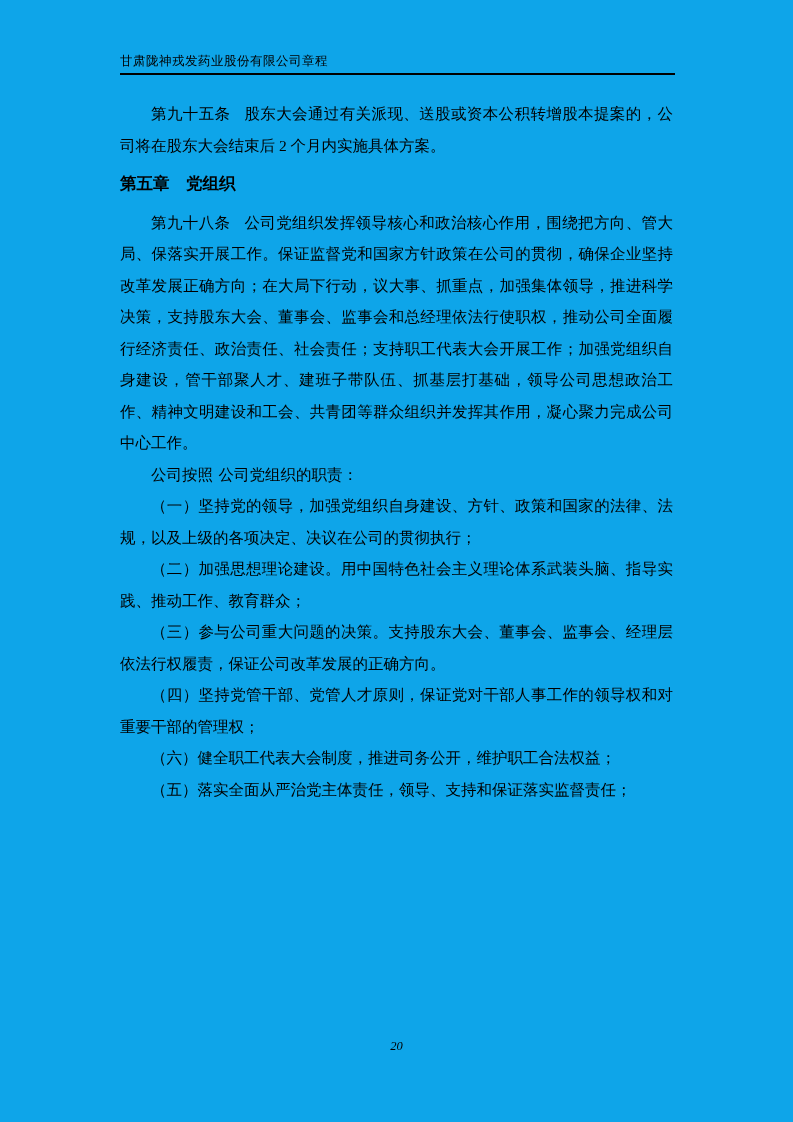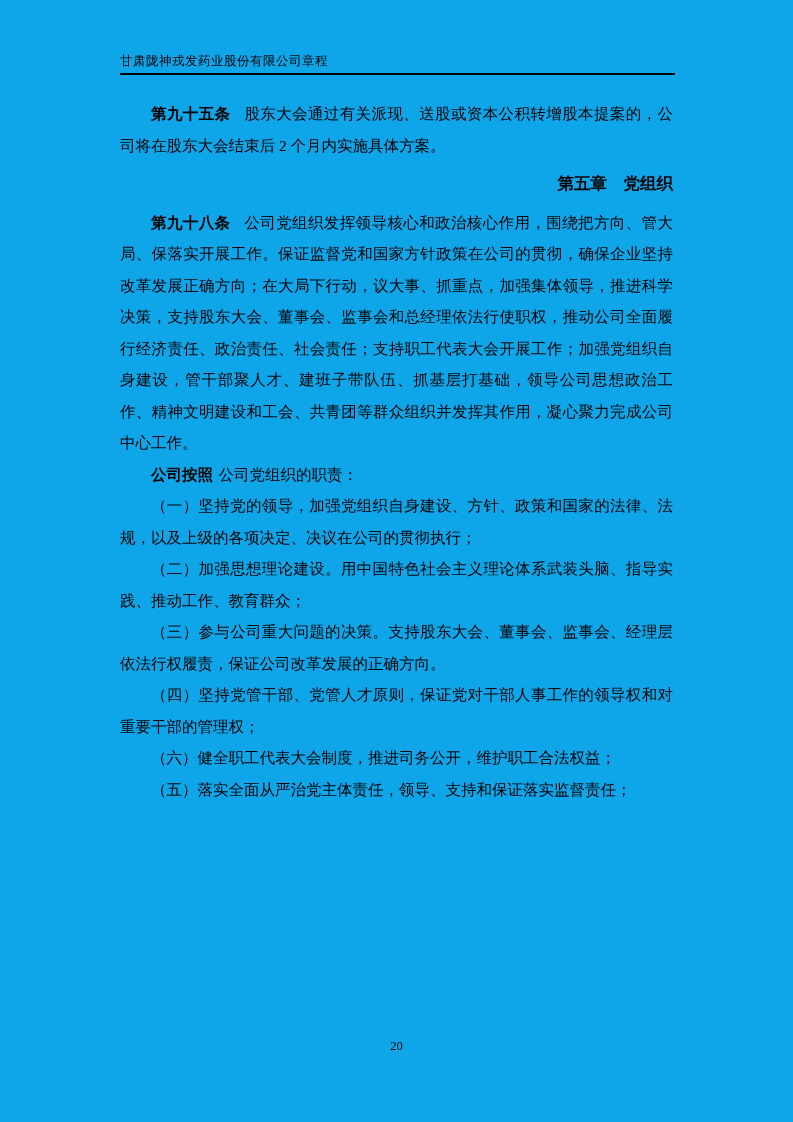--- a/index.html
+++ b/index.html
@@ -35,44 +35,45 @@
     font-size: 15.5px;
     line-height: 31.5px;
     text-align: justify;
     text-justify: inter-ideograph;
   }
   .para {
     margin: 0;
     text-indent: 2em;
   }
   .term {
-    font-weight: bold;
+    font-weight: normal;
   }
   .gap-wide {
     margin-right: 0.9em;
   }
   .gap-narrow {
     margin-right: 0.35em;
   }
   .chapter {
     margin: 7px 0 7px 0;
     font-size: 16.5px;
     font-weight: bold;
-    text-align: right;
+    text-align: left;
     text-indent: 0;
     line-height: 31.5px;
   }
   .footer {
     position: absolute;
     top: 1038px;
     left: 0;
     width: 793px;
     text-align: center;
     font-size: 12.5px;
     line-height: 16px;
+    font-style: italic;
   }
 </style>
 </head>
 <body>
 
 <div class="page">
 
   <div class="header">甘肃陇神戎发药业股份有限公司章程</div>
 
   <div class="body-text">

